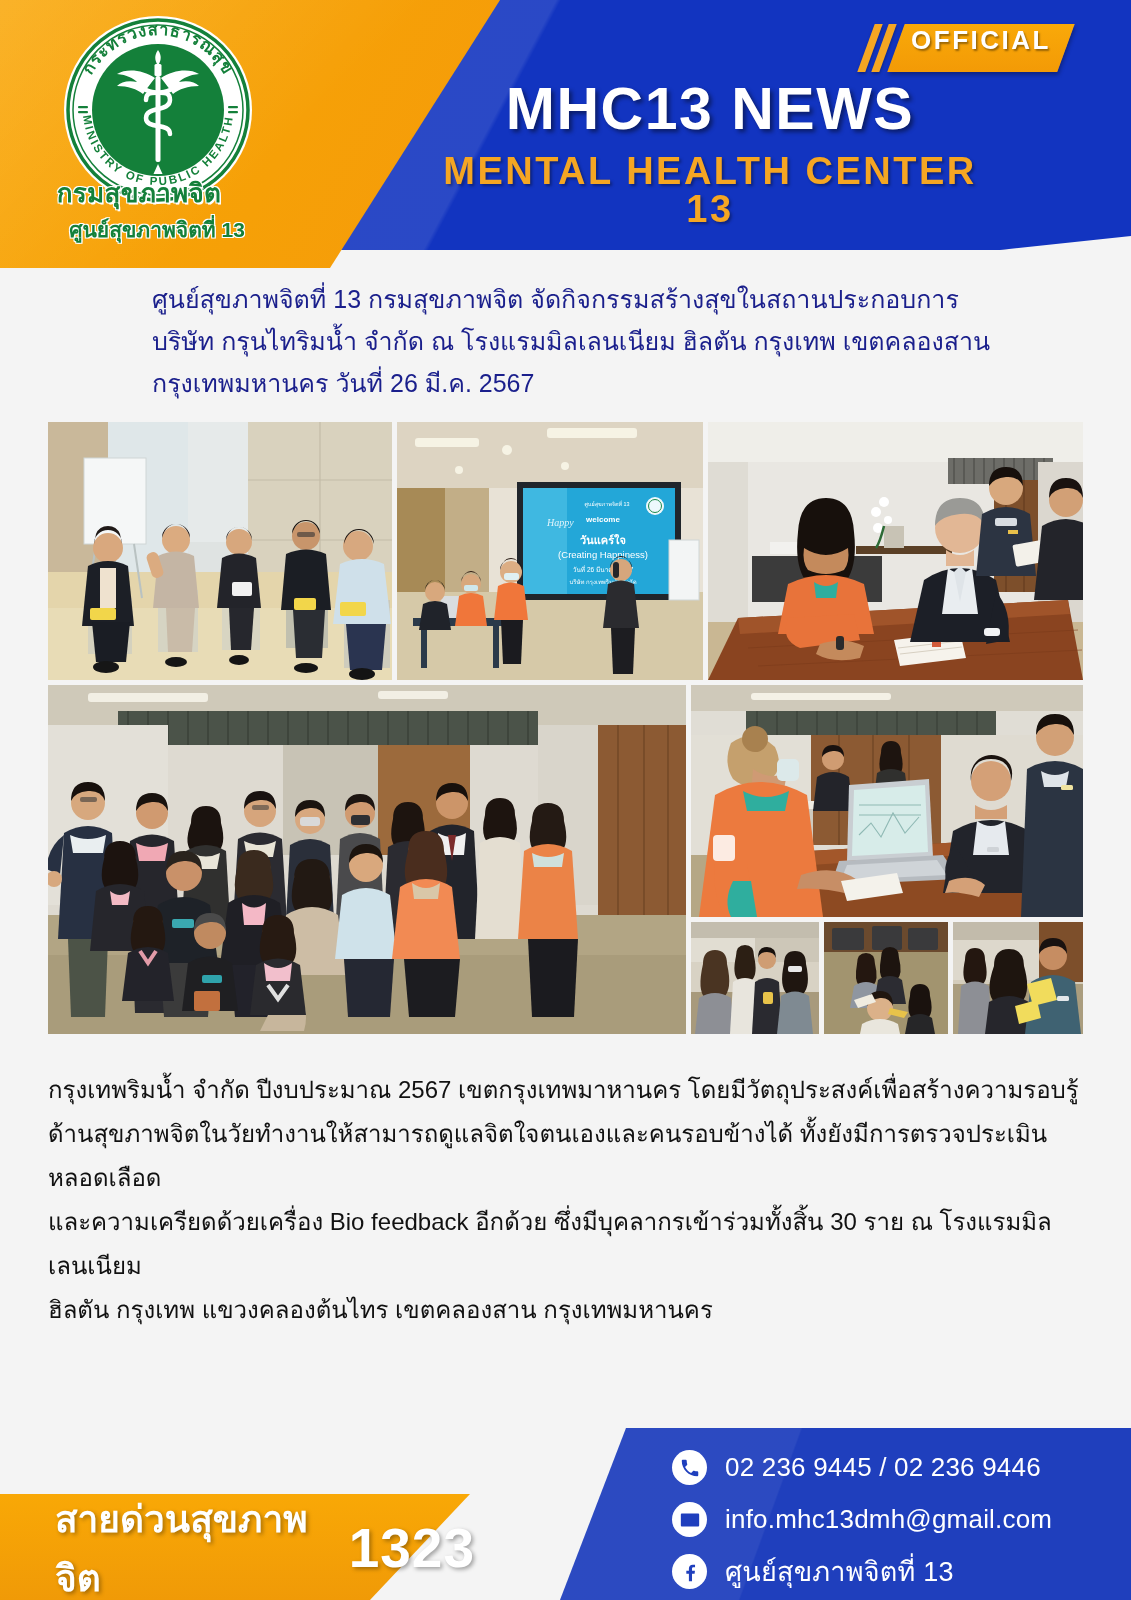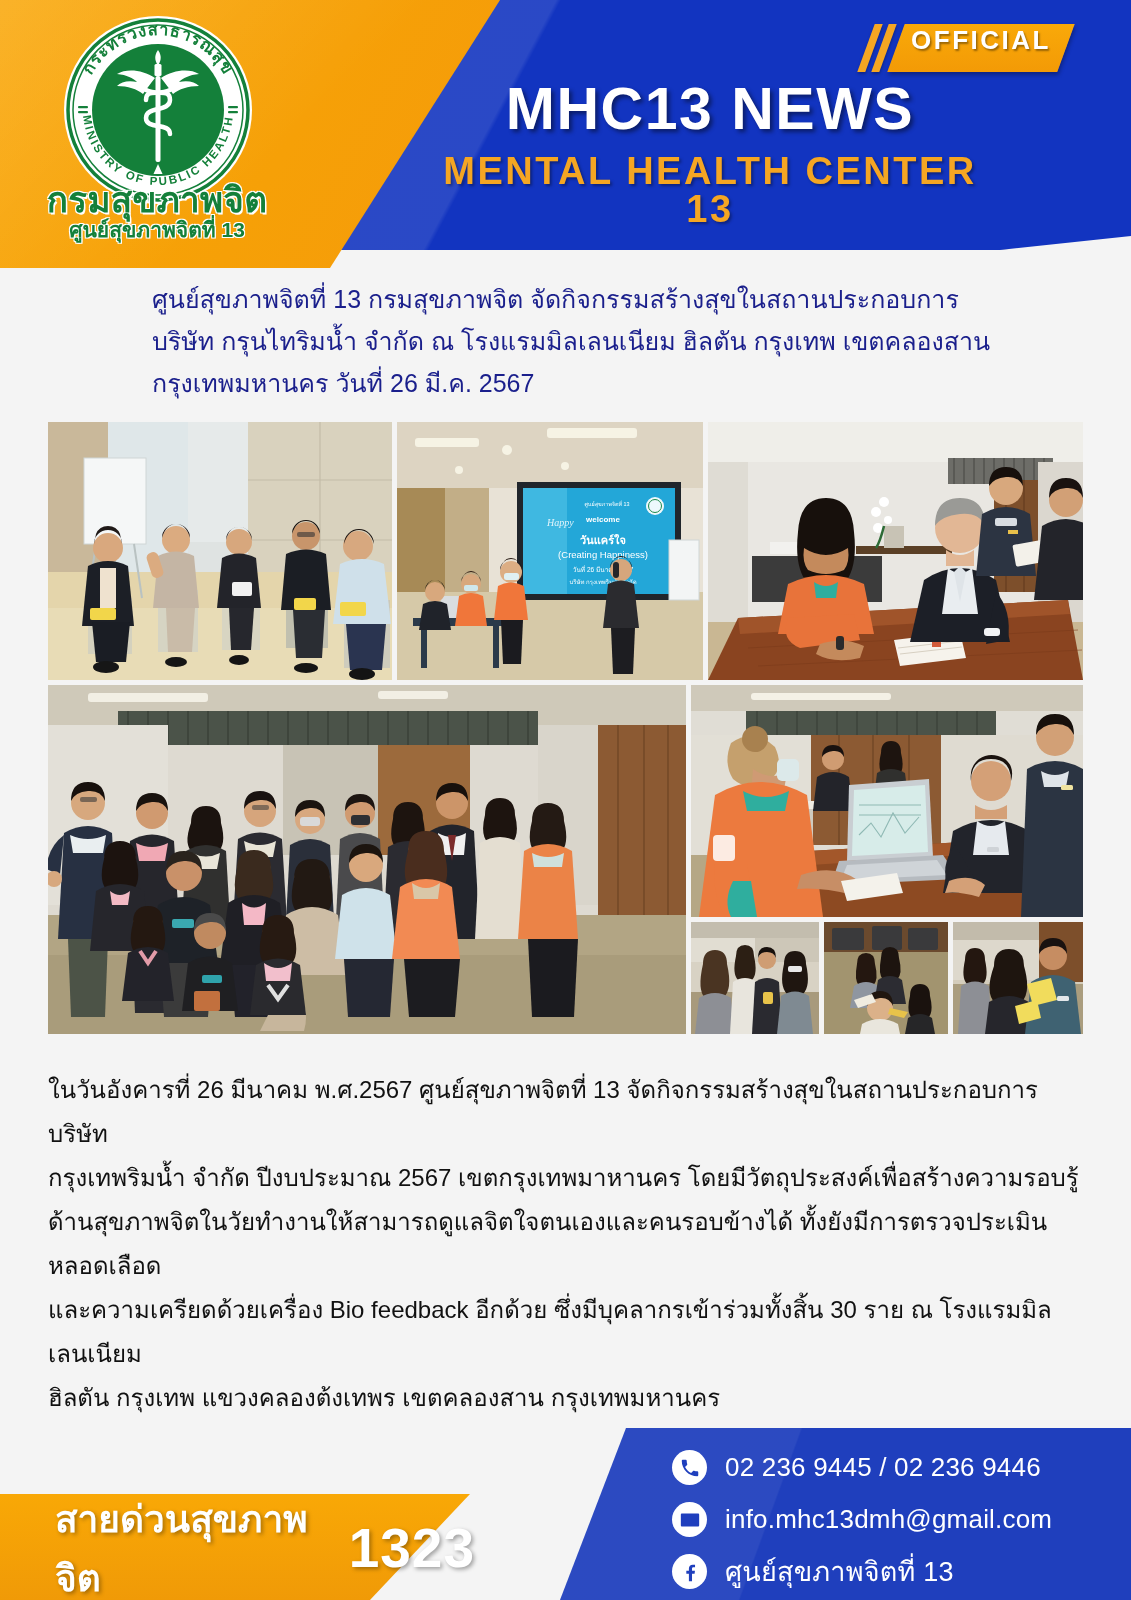--- a/index.html
+++ b/index.html
@@ -33,22 +33,22 @@
     position:absolute; left:0; top:0; width:520px; height:268px;
     background:linear-gradient(135deg, rgba(255,255,255,.14) 0%, rgba(255,255,255,0) 55%);
     clip-path: polygon(0 0, 500px 0, 330px 268px, 0 268px);
   }
 
   
   .seal { position:absolute; left:62px; top:14px; width:192px; height:192px; }
   .seal svg { display:block; width:192px; height:192px; }
 
   .dept-th {
-    position:absolute; left:22px; top:172px; width:270px; text-align:center;
-    font-size:35px; font-weight:bold; color:#14803a; letter-spacing:.3px;
+    position:absolute; left:4px; top:172px; width:270px; text-align:center;
+    font-size:26px; font-weight:bold; color:#14803a; letter-spacing:.3px;
     text-shadow:1.5px 1.5px 0 #ffffff, -1px -1px 0 #ffffff, 1px -1px 0 #fff, -1px 1px 0 #fff;
     white-space:nowrap;
   }
   .dept-sub {
     position:absolute; left:22px; top:213px; width:270px; text-align:center;
     font-size:21px; font-weight:bold; color:#14803a;
     text-shadow:1.2px 1.2px 0 #ffffff, -1px -1px 0 #ffffff, 1px -1px 0 #fff, -1px 1px 0 #fff;
     white-space:nowrap;
   }
 
@@ -761,25 +761,24 @@
           <path d="M78 60 q22 -14 44 0 l6 52 h-56z" fill="#3f6272"></path>
           <rect x="104" y="74" width="12" height="5" rx="1.5" fill="#e3e7ea"></rect>
         </g>
       <path d="M74 62 L98 56 L104 78 L80 84 Z" fill="#f1dc5c"></path>
       <path d="M62 84 L84 78 L88 96 L66 102 Z" fill="#f1dc5c"></path>
     </svg>
   </div>
 </div>
 
 <div class="body-text">
-  <span class="l">ในวันอังคารที่ 26 มีนาคม พ.ศ.2567 ศูนย์สุขภาพจิตที่ 13 จัดกิจกรรมสร้างสุขในสถานประกอบการ บริษัท</span>
   <span class="l">กรุงเทพริมน้ำ จำกัด ปีงบประมาณ 2567 เขตกรุงเทพมาหานคร โดยมีวัตถุประสงค์เพื่อสร้างความรอบรู้</span>
   <span class="l">ด้านสุขภาพจิตในวัยทำงานให้สามารถดูแลจิตใจตนเองและคนรอบข้างได้ ทั้งยังมีการตรวจประเมินหลอดเลือด</span>
   <span class="l">และความเครียดด้วยเครื่อง Bio feedback อีกด้วย ซึ่งมีบุคลากรเข้าร่วมทั้งสิ้น 30 ราย ณ โรงแรมมิลเลนเนียม</span>
-  <span class="l">ฮิลตัน กรุงเทพ แขวงคลองต้งเทพร เขตคลองสาน กรุงเทพมหานคร</span>
+  <span class="l">ฮิลตัน กรุงเทพ แขวงคลองต้นไทร เขตคลองสาน กรุงเทพมหานคร</span>
 </div>
 
 <div class="foot-blue"></div>
 <div class="foot-blue-sheen"></div>
 <div class="foot-orange"></div>
 
 <div class="hotline">
   <span class="th">สายด่วนสุขภาพจิต</span>
   <span class="num">1323</span>
 </div>

